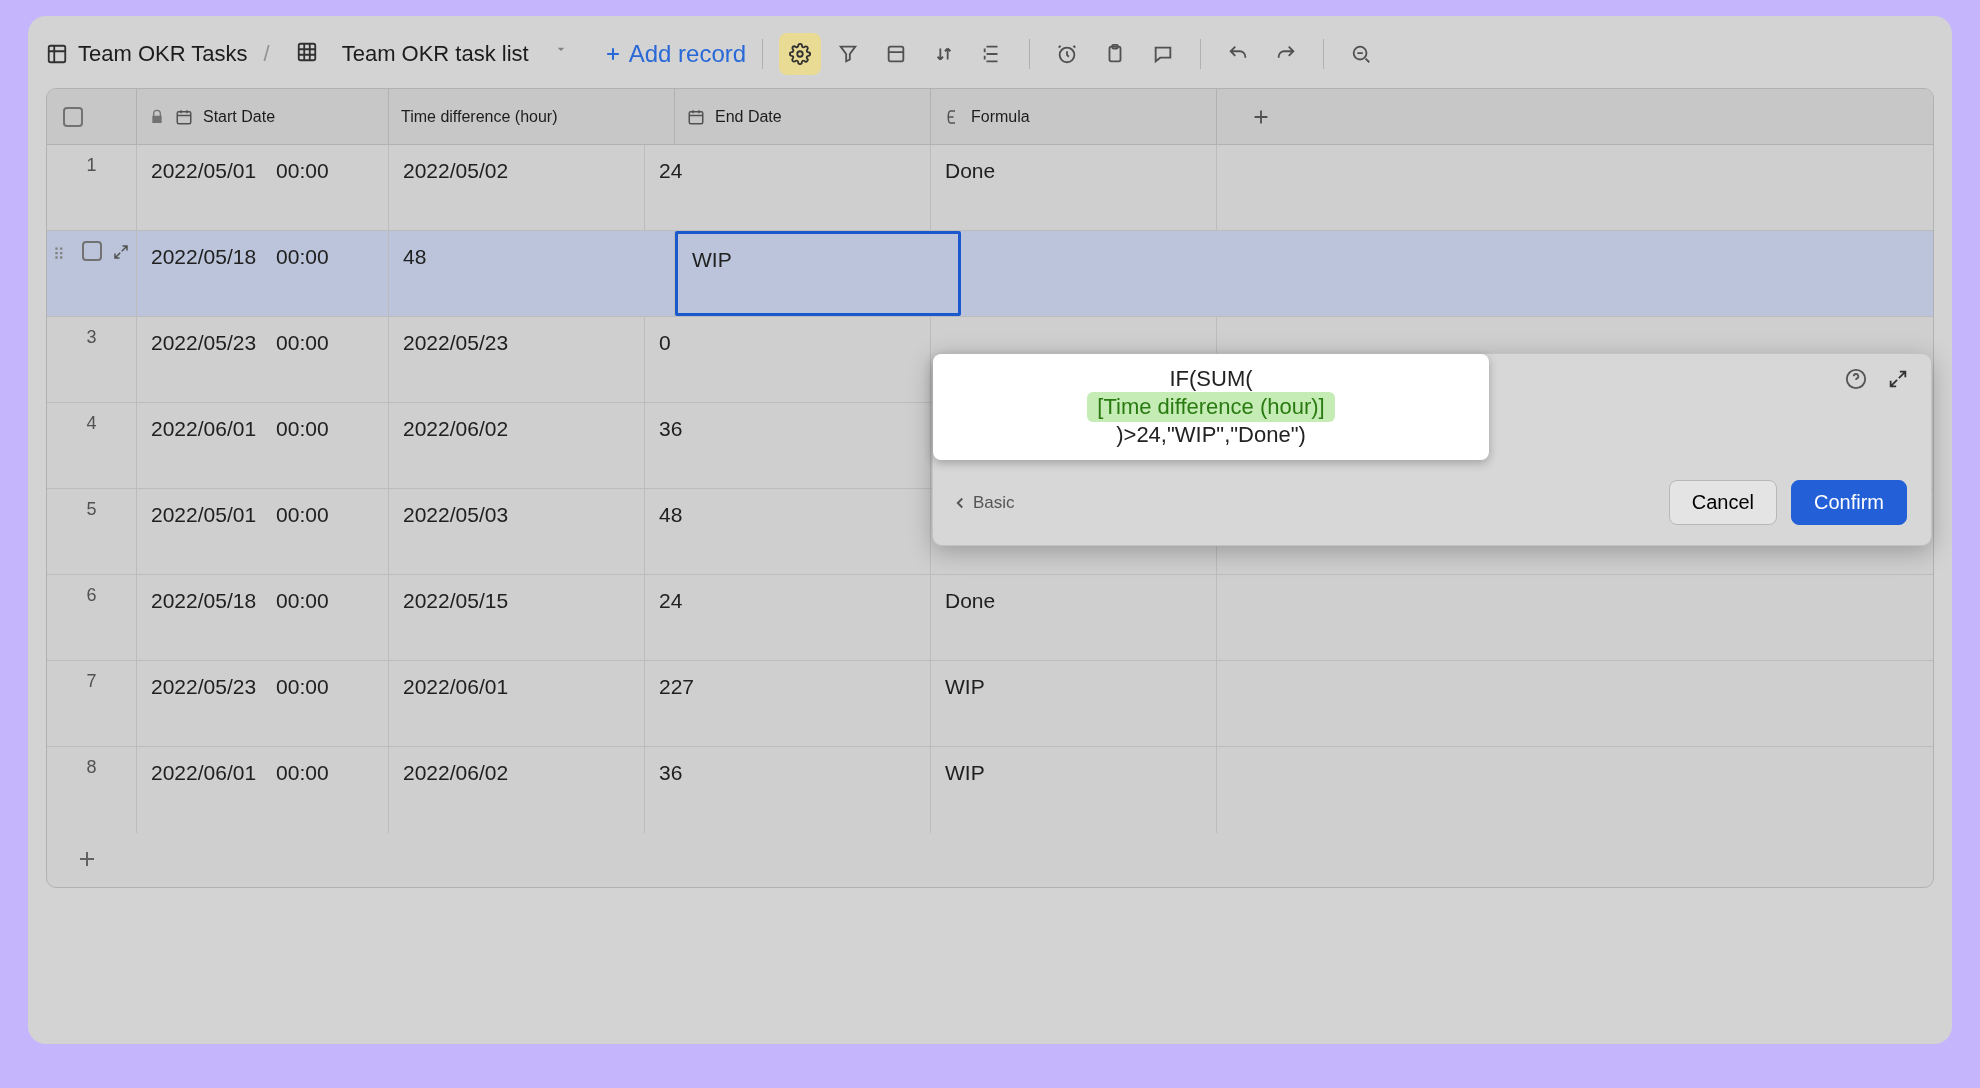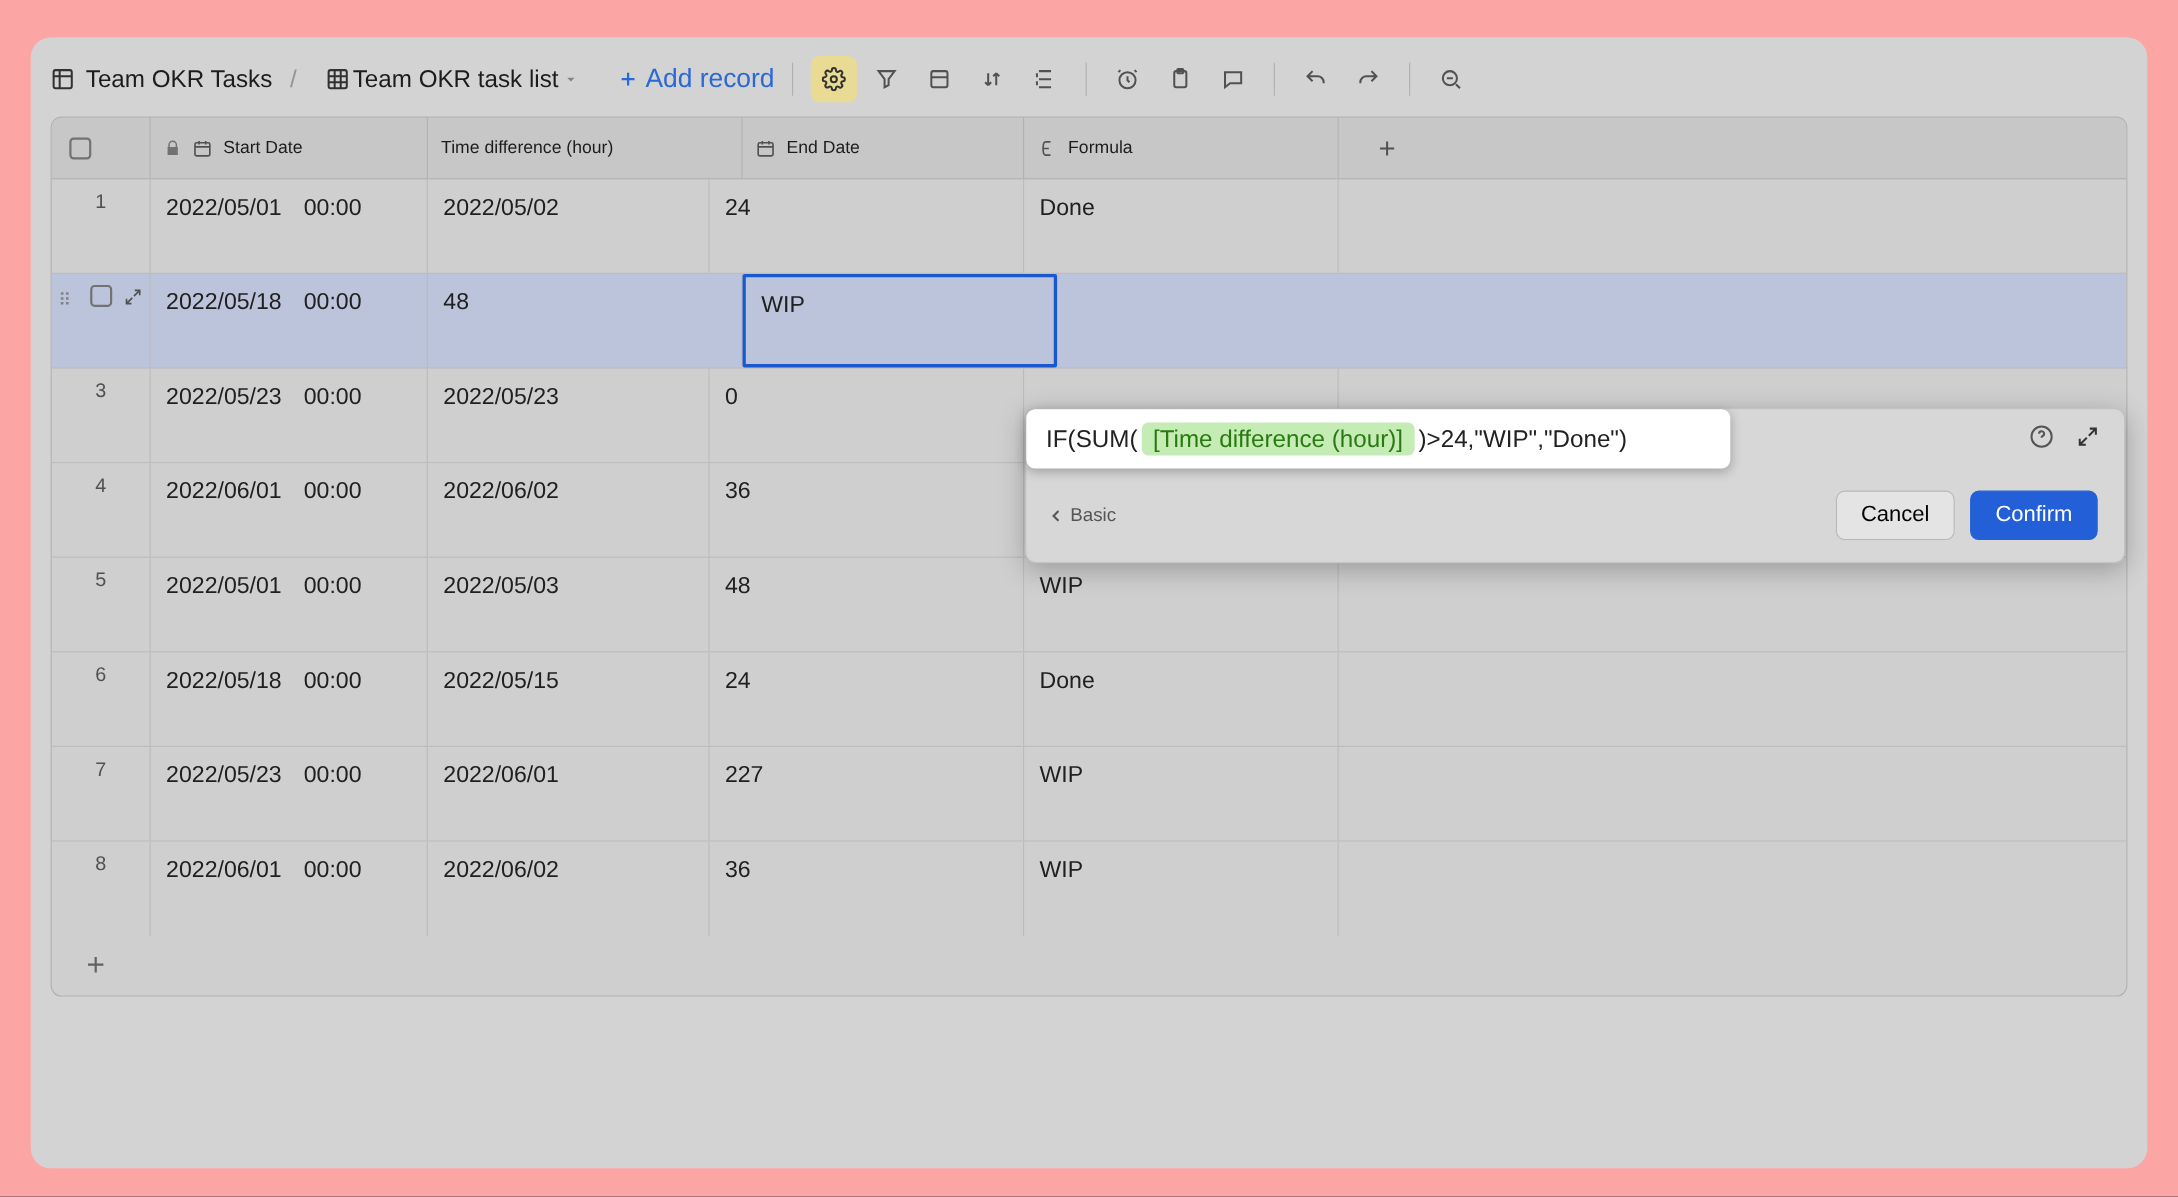--- a/index.html
+++ b/index.html
@@ -1,28 +1,28 @@
 <!DOCTYPE html>
 <html><head>
 <meta charset="utf-8">
 <style>
   * { box-sizing: border-box; margin: 0; padding: 0; }
   body { font-family: -apple-system, BlinkMacSystemFont, "Segoe UI", Helvetica, Arial, sans-serif; background: #000; width: 1980px; height: 1088px; overflow: hidden; }
-  .outer-frame { background: #fca5a5; padding: 34px 28px; width: 1980px; height: 1088px; }
+  .outer-frame { background: #c4b5fd; padding: 16px 28px; width: 1980px; height: 1088px; }
   .window { background: #dcdcdc; border-radius: 18px; width: 1924px; height: 1028px; position: relative; overflow: hidden; }
   .overlay-dim { position: absolute; inset: 0; background: rgba(0,0,0,0.04); pointer-events: none; z-index: 3; }
 
   
   .toolbar { display: flex; align-items: center; gap: 6px; padding: 16px 18px 12px 18px; height: 72px; }
   .tb-icon { width: 42px; height: 42px; display: flex; align-items: center; justify-content: center; border-radius: 8px; cursor: pointer; }
   .tb-icon.active { background: #f3e39b; }
   .tb-sep { width: 1px; height: 30px; background: #b8b8b8; margin: 0 10px; }
   .breadcrumb { display: flex; align-items: center; gap: 10px; font-size: 22px; color: #1e1e1e; font-weight: 500; }
   .breadcrumb .slash { color: #999; margin: 0 6px; }
-  .view-select { display: flex; align-items: center; gap: 3px; padding: 4px 10px; border-radius: 6px; cursor: pointer; }
+  .view-select { display: flex; gap: 24px; padding: 4px 10px; border-radius: 6px; cursor: pointer; }
   .add-record { display: flex; align-items: center; gap: 6px; color: #2b6de0; font-size: 24px; cursor: pointer; margin-left: 18px; }
 
   
   .grid-wrap { margin: 0 18px; border: 1px solid #b9b9b9; border-radius: 10px; background: #d8d8d8; overflow: hidden; height: 800px; }
   .grid-header { display: flex; background: #d0d0d0; border-bottom: 1px solid #b9b9b9; height: 56px; }
   .gh-cell { display: flex; align-items: center; padding: 0 12px; font-size: 16px; color: #1e1e1e; border-right: 1px solid #b9b9b9; gap: 10px; }
   .gh-cell.last { border-right: none; }
   .col-rownum { width: 90px; justify-content: center; }
   .gh-cell.col-rownum { justify-content: flex-start; padding-left: 16px; }
   .col-start { width: 252px; }
@@ -406,21 +406,21 @@
         <span>
           <svg width="24" height="24" viewBox="0 0 24 24" stroke="#666" stroke-width="2">
               <path d="M12 5v14M5 12h14"></path>
             </svg>
         </span>
       </div>
     </div>
 
     <div class="popover" style="left:904px; top:337px; width:1000px;">
       <div style="padding:0; position:relative;">
-        <div class="formula-bar" style="width:640px;">
+        <div class="formula-bar" style="width:556px;flex-direction:column;">
           <span>IF(SUM(</span>
           <span class="formula-chip">[Time difference (hour)]</span>
           <span>)&gt;24,"WIP","Done")</span>
         </div>
         <span class="formula-help">
           <svg width="22" height="22" viewBox="0 0 24 24" fill="none" stroke="#555" stroke-width="2">
               <circle cx="12" cy="12" r="10"></circle>
               <path d="M9.5 9a2.5 2.5 0 1 1 3.5 2.3c-.8.4-1 1-1 1.7M12 17h.01"></path>
             </svg>
         </span>

